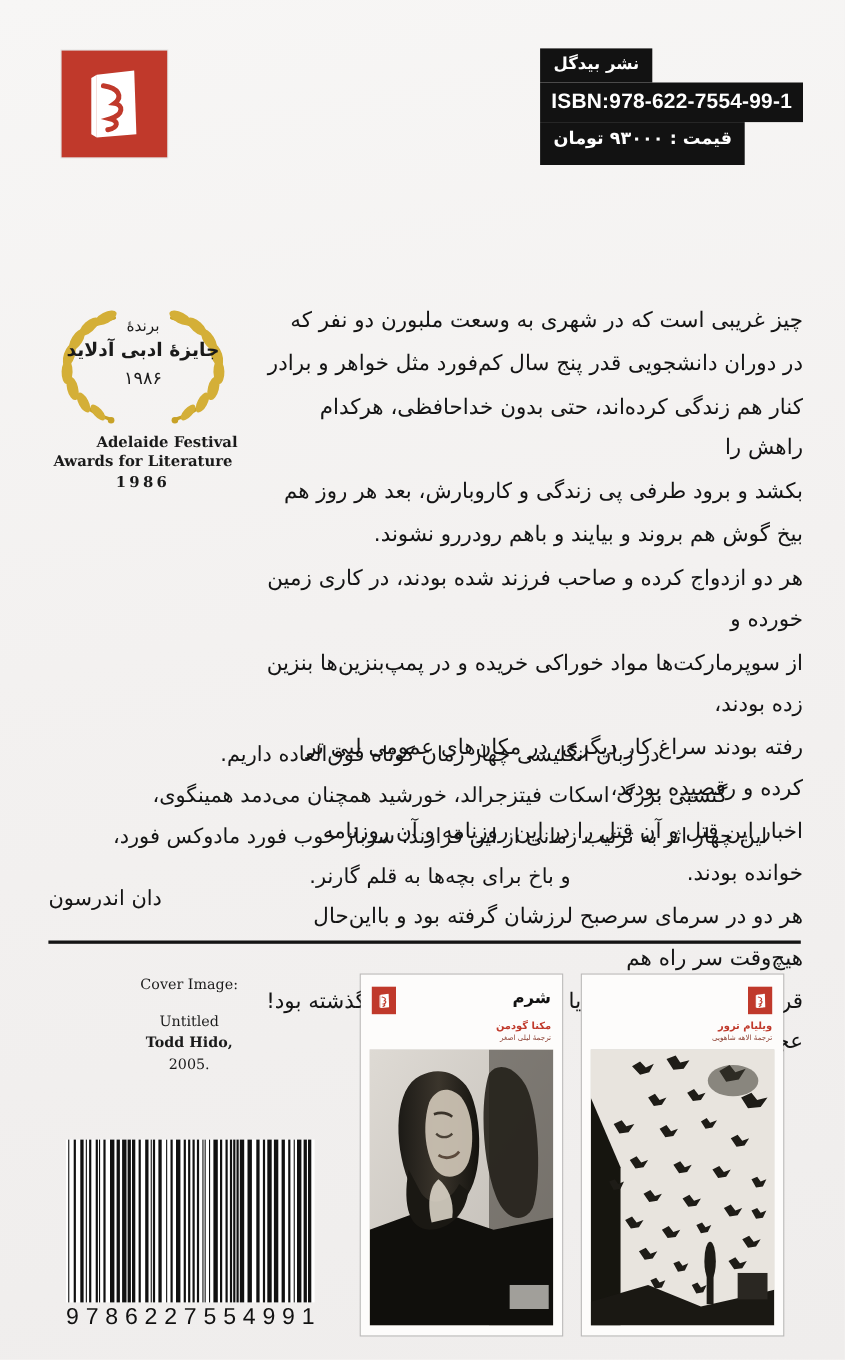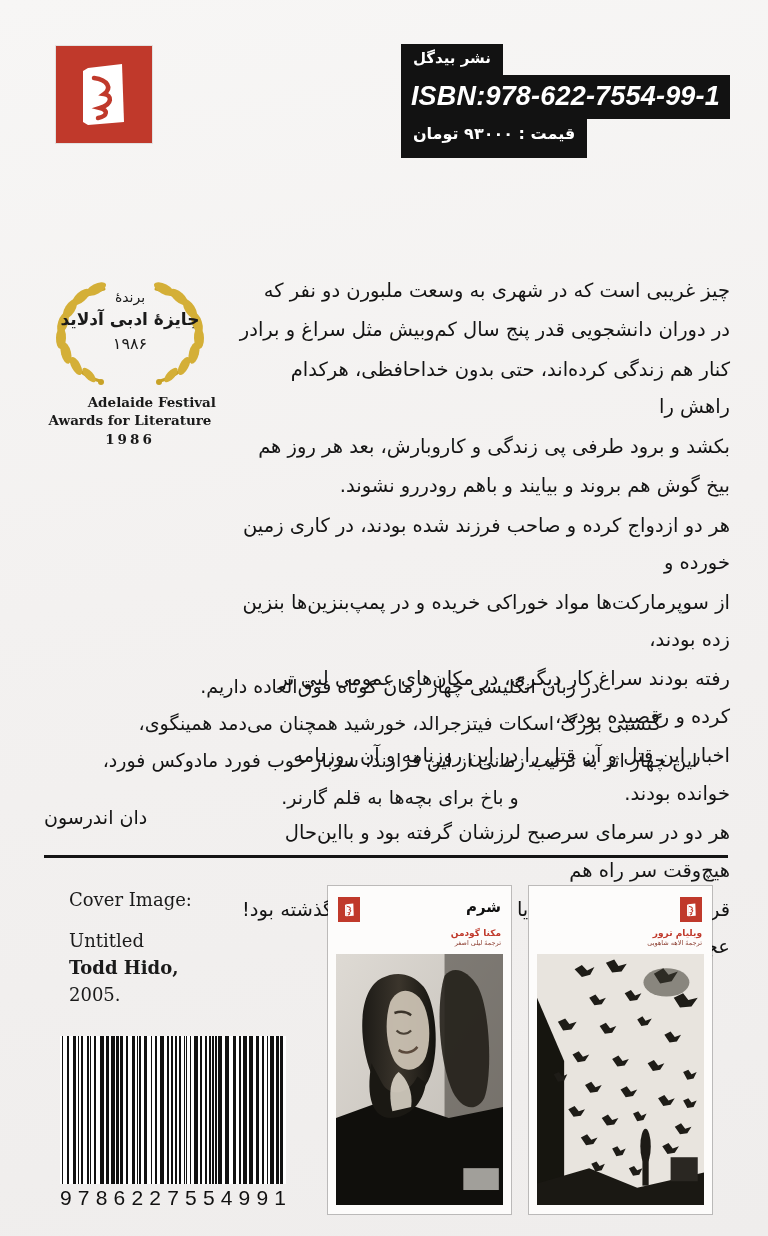--- a/index.html
+++ b/index.html
@@ -34,24 +34,23 @@
     letter-spacing:.2px;
     line-height:1;
     white-space:nowrap;
     display:flex;align-items:center;justify-content:center;
   }
   .isbn-pub{
     font-size:15px;padding:7px 12px 9px 12px;
     font-family:"DejaVu Sans","Liberation Sans",sans-serif;
   }
   .isbn-num{
-    font-size:27px;padding:8px 10px 9px 10px;
+    font-size:19px;padding:8px 10px 9px 10px;
     direction:ltr;
     font-family:"Liberation Sans","DejaVu Sans",sans-serif;
-    font-style:italic;
   }
   .isbn-price{
     font-size:16px;padding:7px 12px 16px 12px;
   }
   
   .award{
     position:absolute;left:44px;top:281px;width:172px;text-align:center;
   }
   .award-wreath{position:relative;width:172px;height:108px;}
   .award-wreath svg{position:absolute;left:0;top:0;}
@@ -89,24 +88,24 @@
     position:absolute;left:44px;top:806px;
     font-size:19px;color:#141414;
   }
   
   .divider{
     position:absolute;left:44px;top:855px;width:684px;height:3px;
     background:#141414;
   }
   
   .cover-credit{
-    position:absolute;left:69px;top:886px;width:240px;
-    direction:ltr;text-align:left;color:#1a1a1a;
+    position:absolute;left:52px;top:886px;width:240px;
+    direction:ltr;text-align:center;color:#1a1a1a;
     font-family:"DejaVu Serif","Liberation Serif",serif;
-    font-size:18px;line-height:1.5;
+    font-size:13px;line-height:1.5;
   }
   .cover-credit .cc-head{margin-bottom:14px;}
   .cover-credit .cc-bold{font-weight:bold;}
   
   .barcode-wrap{
     position:absolute;left:60px;top:1036px;width:226px;
   }
   .barcode-bars{
     height:148px;width:226px;position:relative;background:#ffffff;
   }
@@ -213,21 +212,21 @@
     <div class="award-en">
       <div class="e1">Adelaide Festival</div>
       <div class="e2">Awards for Literature</div>
       <div class="e3">1986</div>
     </div>
   </div>
 
   <div class="blurb">
     <div>
       <p>چیز غریبی است که در شهری به وسعت ملبورن دو نفر که</p>
-      <p>در دوران دانشجویی قدر پنج سال کم‌وبیش مثل سراغ و برادر</p>
+      <p>در دوران دانشجویی قدر پنج سال کم‌فورد مثل خواهر و برادر</p>
       <p>کنار هم زندگی کرده‌اند، حتی بدون خداحافظی، هرکدام راهش را</p>
       <p>بکشد و برود طرفی پی زندگی و کاروبارش، بعد هر روز هم</p>
       <p>بیخ گوش هم بروند و بیایند و باهم رودررو نشوند.</p>
     </div>
     <div>
       <p>هر دو ازدواج کرده و صاحب فرزند شده بودند، در کاری زمین خورده و</p>
       <p>از سوپرمارکت‌ها مواد خوراکی خریده و در پمپ‌بنزین‌ها بنزین زده بودند،</p>
       <p>رفته بودند سراغ کار دیگری، در مکان‌های عمومی لبی تر کرده و رقصیده بودند،</p>
       <p>اخبار این قتل و آن قتل را در این روزنامه و آن روزنامه خوانده بودند.</p>
     </div>

